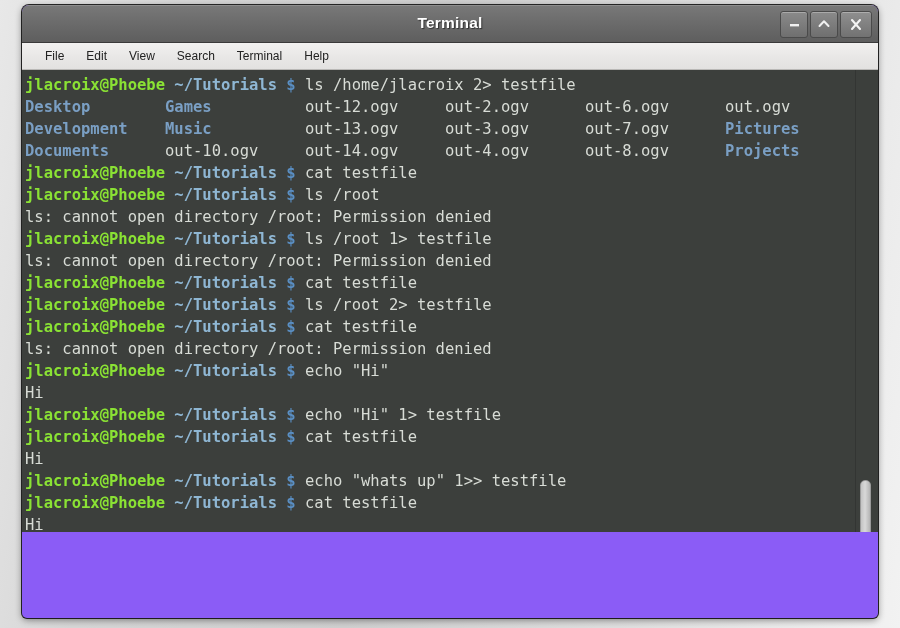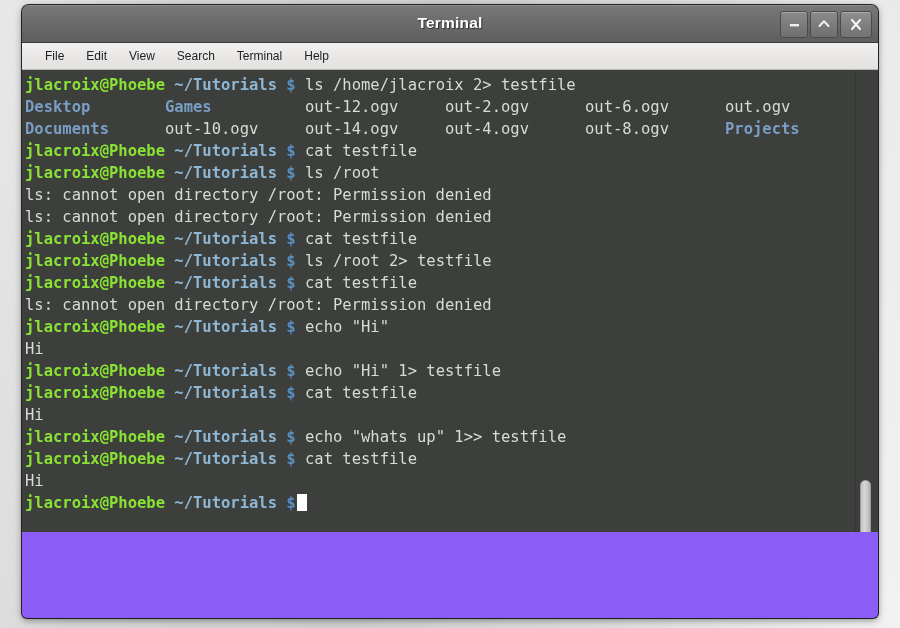--- a/index.html
+++ b/index.html
@@ -203,24 +203,26 @@
       <div class="menu-item">View</div>
       <div class="menu-item">Search</div>
       <div class="menu-item">Terminal</div>
       <div class="menu-item">Help</div>
     </div>
 
   <div id="term-area">
     <div id="term-screen">
         <div class="tline"><span class="c-user">jlacroix@Phoebe</span> <span class="c-path">~/Tutorials</span> <span class="c-dollar">$</span><span class="c-cmd"> ls /home/jlacroix 2&gt; testfile</span></div>
         <div class="tline"><span class="c-dir">Desktop</span>        <span class="c-dir">Games</span>          <span class="c-file">out-12.ogv</span>     <span class="c-file">out-2.ogv</span>      <span class="c-file">out-6.ogv</span>      <span class="c-file">out.ogv</span>        <span class="c-dir">Videos</span></div>
+        <div class="tline"><span class="c-dir">Development</span>    <span class="c-dir">Music</span>          <span class="c-file">out-13.ogv</span>     <span class="c-file">out-3.ogv</span>      <span class="c-file">out-7.ogv</span>      <span class="c-dir">Pictures</span></div>
         <div class="tline"><span class="c-dir">Documents</span>      <span class="c-file">out-10.ogv</span>     <span class="c-file">out-14.ogv</span>     <span class="c-file">out-4.ogv</span>      <span class="c-file">out-8.ogv</span>      <span class="c-dir">Projects</span></div>
         <div class="tline"><span class="c-user">jlacroix@Phoebe</span> <span class="c-path">~/Tutorials</span> <span class="c-dollar">$</span><span class="c-cmd"> cat testfile</span></div>
         <div class="tline"><span class="c-user">jlacroix@Phoebe</span> <span class="c-path">~/Tutorials</span> <span class="c-dollar">$</span><span class="c-cmd"> ls /root</span></div>
         <div class="tline"><span class="c-err">ls: cannot open directory /root: Permission denied</span></div>
+        <div class="tline"><span class="c-user">jlacroix@Phoebe</span> <span class="c-path">~/Tutorials</span> <span class="c-dollar">$</span><span class="c-cmd"> ls /root 1&gt; testfile</span></div>
         <div class="tline"><span class="c-err">ls: cannot open directory /root: Permission denied</span></div>
         <div class="tline"><span class="c-user">jlacroix@Phoebe</span> <span class="c-path">~/Tutorials</span> <span class="c-dollar">$</span><span class="c-cmd"> cat testfile</span></div>
         <div class="tline"><span class="c-user">jlacroix@Phoebe</span> <span class="c-path">~/Tutorials</span> <span class="c-dollar">$</span><span class="c-cmd"> ls /root 2&gt; testfile</span></div>
         <div class="tline"><span class="c-user">jlacroix@Phoebe</span> <span class="c-path">~/Tutorials</span> <span class="c-dollar">$</span><span class="c-cmd"> cat testfile</span></div>
         <div class="tline"><span class="c-err">ls: cannot open directory /root: Permission denied</span></div>
         <div class="tline"><span class="c-user">jlacroix@Phoebe</span> <span class="c-path">~/Tutorials</span> <span class="c-dollar">$</span><span class="c-cmd"> echo "Hi"</span></div>
         <div class="tline"><span class="c-err">Hi</span></div>
         <div class="tline"><span class="c-user">jlacroix@Phoebe</span> <span class="c-path">~/Tutorials</span> <span class="c-dollar">$</span><span class="c-cmd"> echo "Hi" 1&gt; testfile</span></div>
         <div class="tline"><span class="c-user">jlacroix@Phoebe</span> <span class="c-path">~/Tutorials</span> <span class="c-dollar">$</span><span class="c-cmd"> cat testfile</span></div>
         <div class="tline"><span class="c-err">Hi</span></div>

